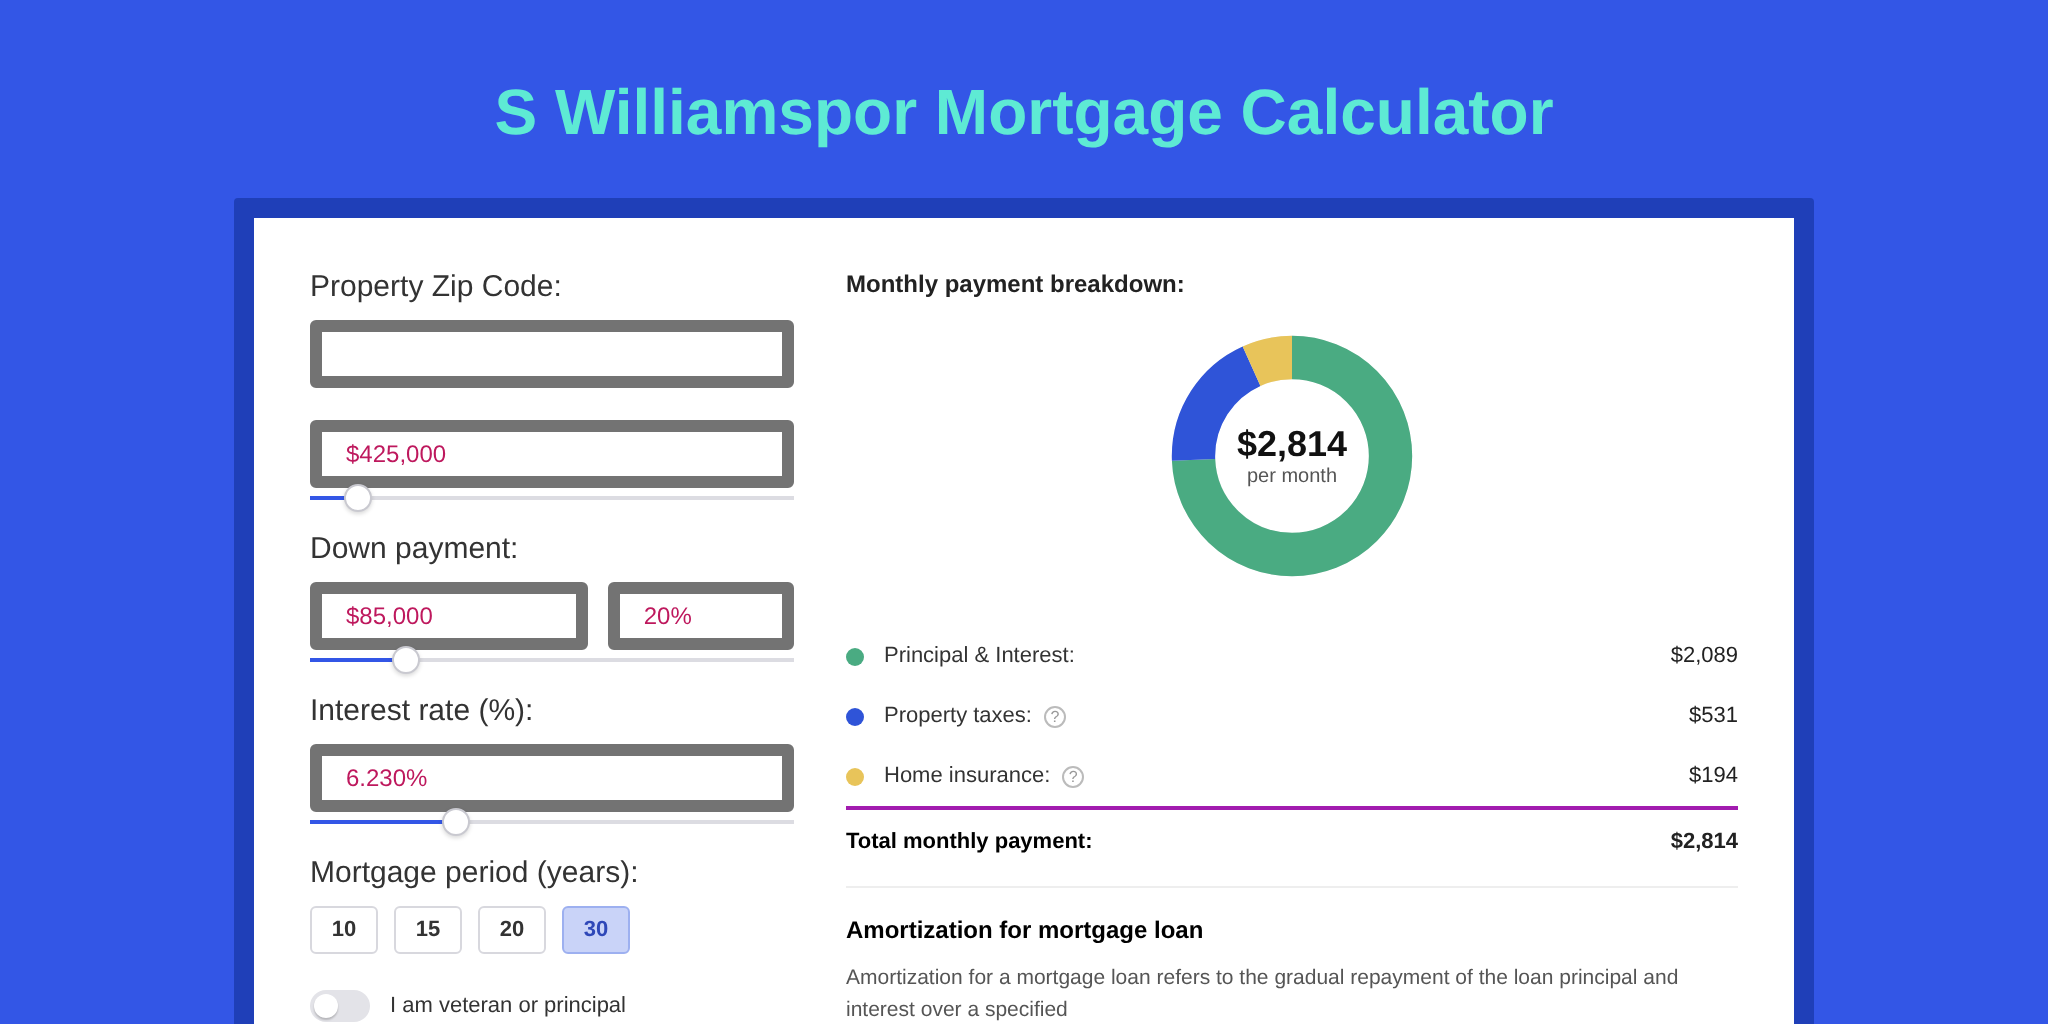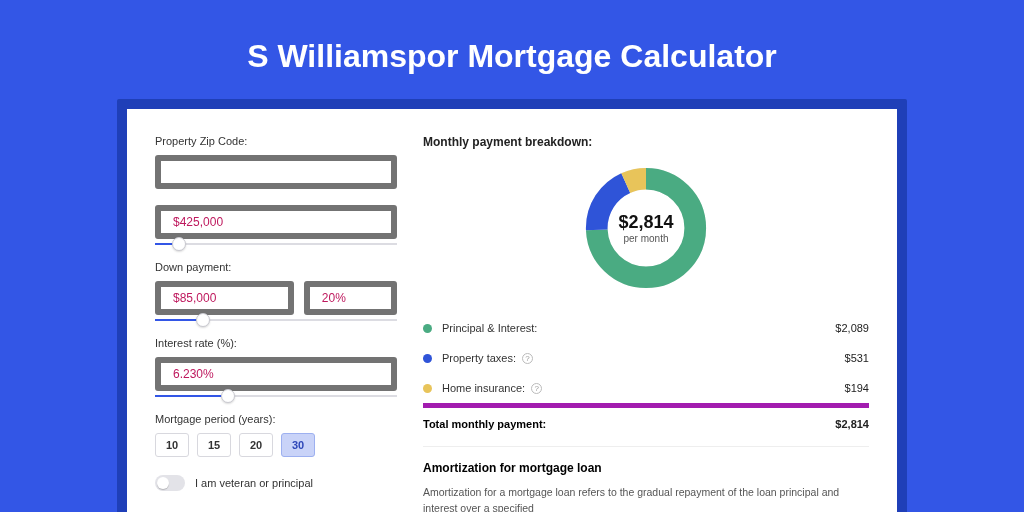--- a/index.html
+++ b/index.html
@@ -5,21 +5,21 @@
   * { box-sizing: border-box; margin: 0; padding: 0; }
   body {
     font-family: -apple-system, BlinkMacSystemFont, "Segoe UI", Arial, sans-serif;
     background: #3356e6;
     width: 1024px;
     height: 512px;
     overflow: hidden;
   }
   .page-title {
     text-align: center;
-    color: #ffffff;
+    color: #5eead4;
     font-size: 32px;
     font-weight: 700;
     padding: 38px 0 24px;
   }
   .card-wrap {
     width: 790px;
     margin: 0 auto;
     background: #1f3fb8;
     padding: 10px 10px 0;
     border-radius: 2px;
@@ -28,21 +28,21 @@
     background: #fff;
     width: 100%;
     padding: 26px 28px 0;
     display: flex;
     gap: 26px;
   }
   .left-col { width: 242px; flex: none; }
   .right-col { flex: 1; }
 
   .field-label {
-    font-size: 11px;
+    font-size: 15px;
     color: #333;
     margin-bottom: 8px;
   }
   .text-input {
     width: 100%;
     height: 34px;
     border: 6px solid #737373;
     border-radius: 3px;
     padding: 0 12px;
     font-size: 12px;
@@ -144,21 +144,21 @@
     border-radius: 50%;
     color: #999;
     font-size: 8px;
     display: inline-flex;
     align-items: center; justify-content: center;
   }
   .legend-amt { margin-left: auto; color: #222; }
 
   .total-row {
     display:flex; align-items:center;
-    border-top: 5px solid #a21caf;
+    border-top: 2px solid #a21caf;
     padding: 10px 0;
     font-size: 11px;
     font-weight: 700;
   }
   .total-row .legend-amt { font-weight: 700; }
 
   .divider { height: 1px; background: #eee; margin: 6px 0 14px; }
 
   .amort-title { font-size: 12px; font-weight: 700; margin-bottom: 10px; }
   .amort-text { font-size: 10.5px; color: #555; line-height: 1.5; }

